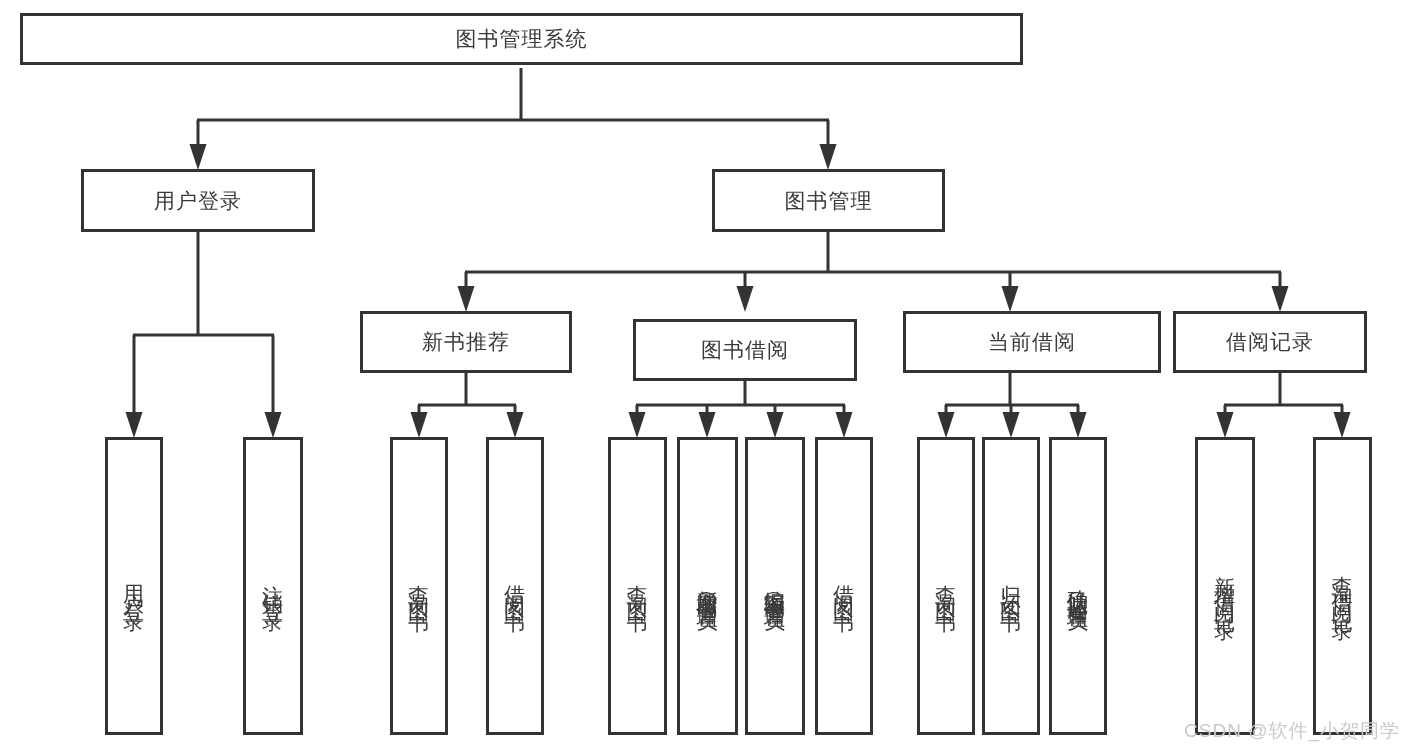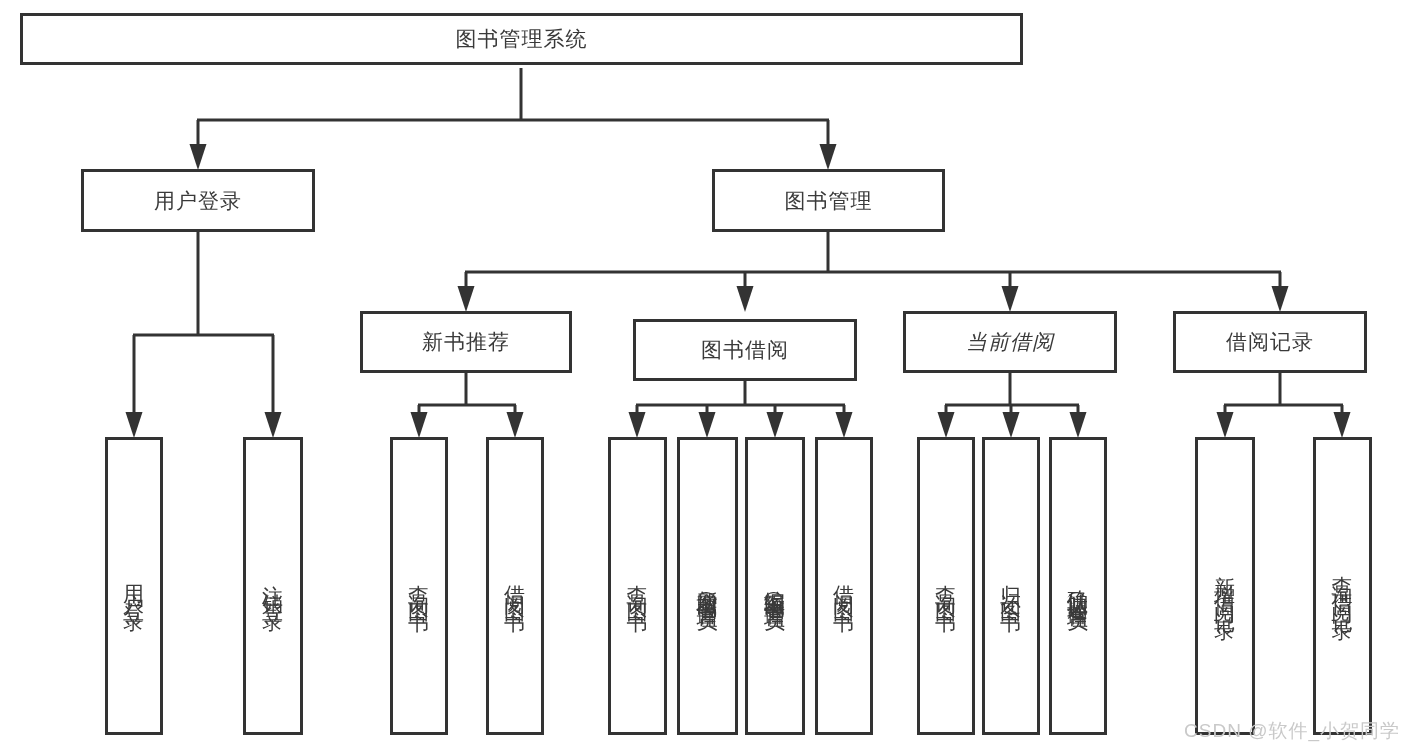--- a/index.html
+++ b/index.html
@@ -18,21 +18,21 @@
     writing-mode:vertical-rl;text-orientation:mixed;
     font-size:21px;letter-spacing:9px;line-height:1;white-space:nowrap;
   }
   .v.dense span{letter-spacing:3px;}
   
   #n-root          {left:20px;  top:13px;  width:1003px;height:52px;}
   #n-user-login    {left:81px;  top:169px; width:234px; height:63px;}
   #n-book-mgmt     {left:712px; top:169px; width:233px; height:63px;}
   #n-new-book-rec  {left:360px; top:311px; width:212px; height:62px;text-align:center;}
   #n-book-borrow   {left:633px; top:311px; width:224px; height:62px;margin-top:8px;}
-  #n-current-borrow{left:903px; top:311px; width:214px; height:62px;font-style:italic;}
+  #n-current-borrow{left:903px; top:311px; width:258px; height:62px;}
   #n-borrow-record {left:1173px;top:311px; width:194px; height:62px;}
   
   .leaf{top:437px;height:298px;}
   #n-leaf-user-login{left:105px; width:58px;}
   #n-leaf-logout    {left:243px; width:60px;}
   #n-rec-query      {left:390px; width:58px;}
   #n-rec-borrow     {left:486px; width:58px;}
   #n-bb-query       {left:608px; width:59px;}
   #n-bb-add         {left:677px; width:61px;}
   #n-bb-edit        {left:745px; width:60px;}

